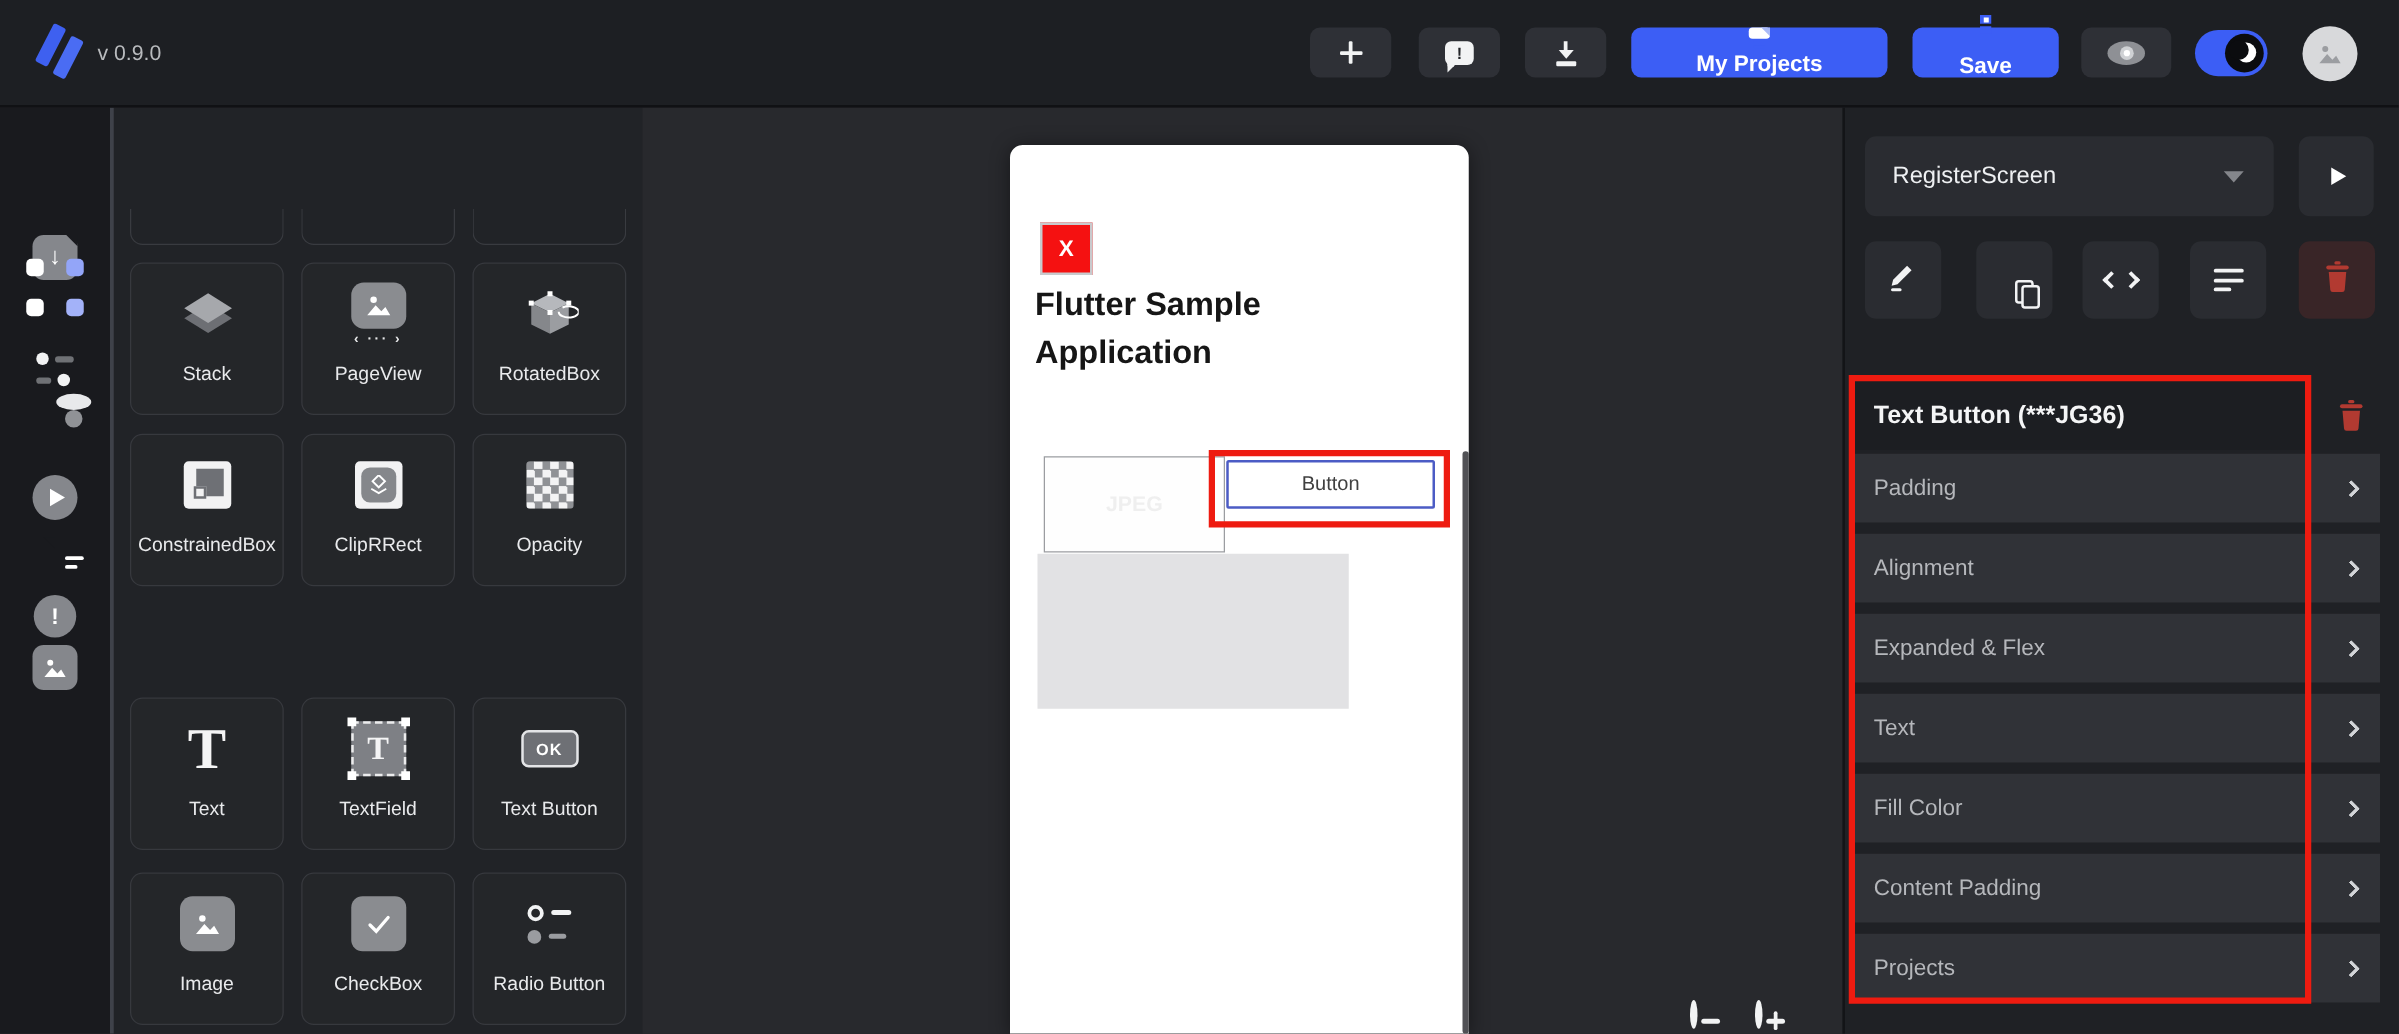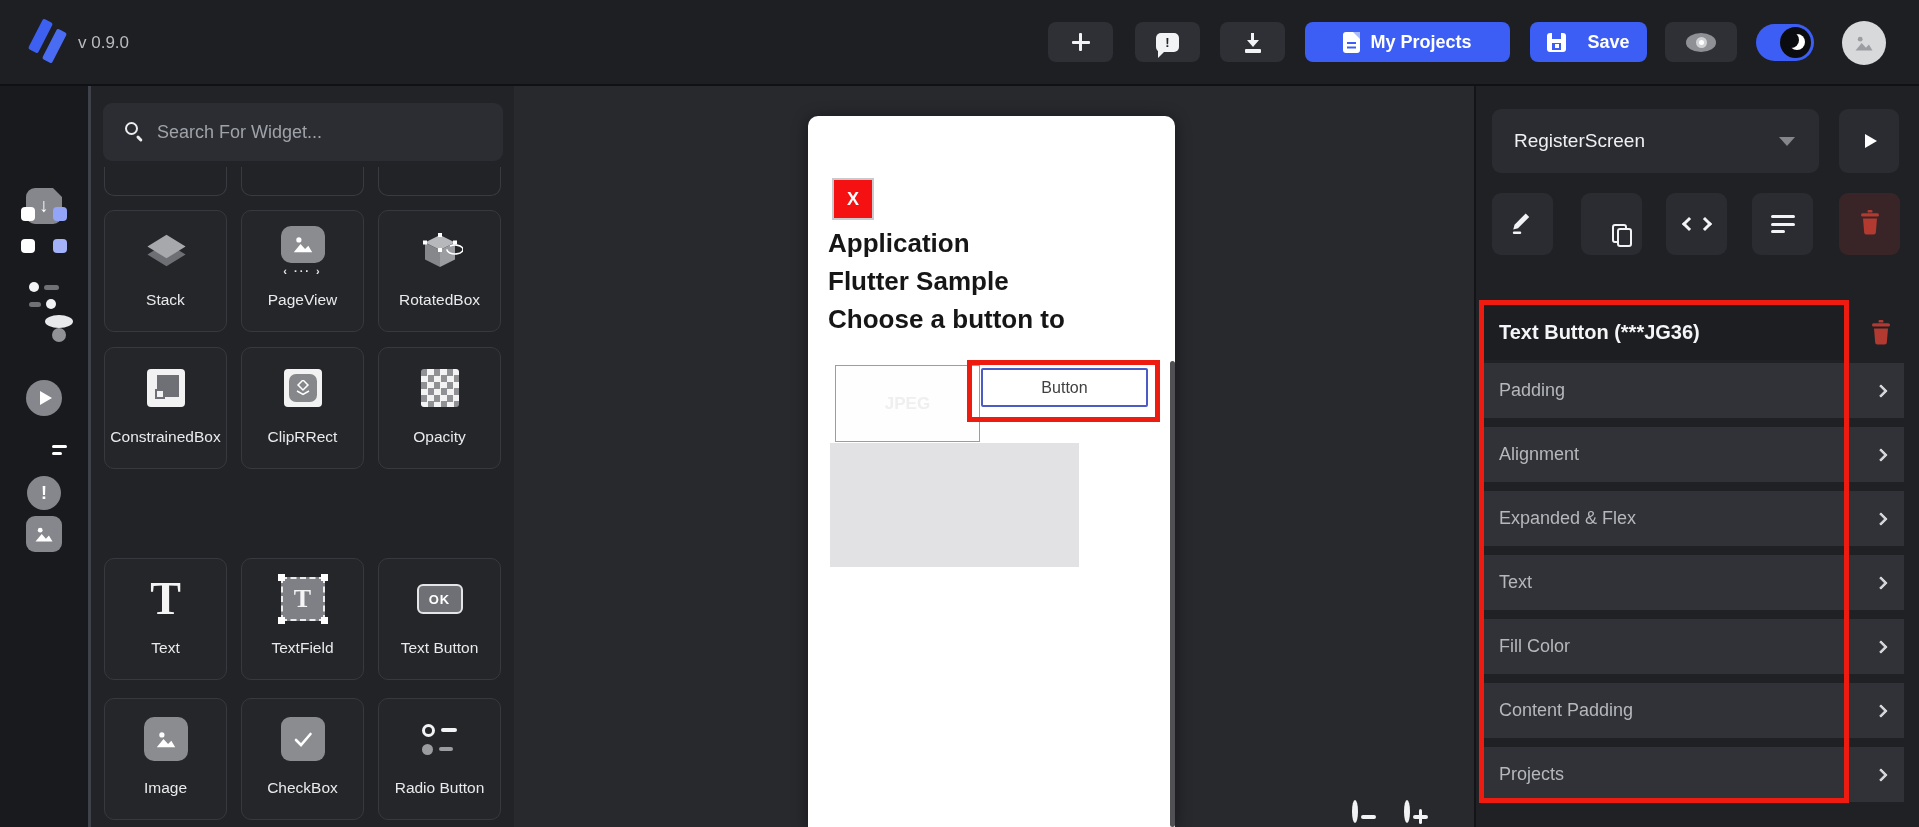--- a/index.html
+++ b/index.html
@@ -9,21 +9,21 @@
   .ctr { display:flex; align-items:center; justify-content:center; }
 
   
   #topbar { left:0; top:0; width:1919px; height:86px; background:#1d1f23; border-bottom:2px solid #101114; z-index:30; }
   #logo { left:33px; top:17px; width:34px; height:50px; }
   #logo i { position:absolute; background:#3e60f0; border-radius:2px; width:11px; height:34px; transform:rotate(27deg); }
   #logo .lg2 { left:16px; top:12px; background:#4a6cf3; }
   #logo .lg1 { left:2px; top:2px; }
   #version { left:78px; top:33px; font-size:17px; color:#b9bbbe; }
   .tbtn { top:22px; height:40px; background:#2e3036; border-radius:8px; cursor:pointer; }
-  .tbtn-blue { background:#3c5ef5; }
+  .tbtn-blue { background:#3c5ef5;flex-direction:column; }
   #btn-plus { left:1048px; width:65px; } #btn-feedback { left:1135px; width:65px; } #btn-download { left:1220px; width:65px; }
   #btn-myprojects { left:1305px; width:205px; gap:10px; color:#fff; font-size:18px; font-weight:bold; }
   #btn-save { left:1530px; width:117px; gap:21px; color:#fff; font-size:18px; font-weight:bold; }
   #btn-eye { left:1665px; width:72px; }
   .plus-g { position:relative; width:18px; height:18px; }
   .plus-g i { position:absolute; background:#f2f3f4; border-radius:1px; }
   .plus-g .h { left:0; top:7.5px; width:18px; height:3px; } .plus-g .v { left:7.5px; top:0; width:3px; height:18px; }
   .fb { width:23px; height:19px; background:#f2f3f4; border-radius:5px; position:relative; display:flex; align-items:center; justify-content:center; }
   .fb b { font-size:13px; color:#232529; }
   .fb:after { content:''; position:absolute; left:2px; bottom:-6px; border:5px solid transparent; border-top-color:#f2f3f4; border-left-color:#f2f3f4; }
@@ -274,27 +274,20 @@
           </svg>
         </span>
       </span>
     </div>
     <div class="rail-item" style="top: 809px;">
       <span><span class="fabc"></span></span>
     </div>
   </div>
 
 <div id="wpanel" class="abs">
-  <div id="search" class="abs">
-    <span class="mag">
-        <span class="ring"></span>
-        <span class="hndl"></span>
-      </span>
-    <input type="text" placeholder="Search For Widget..." style="">
-  </div>
   <div class="sliver" style="left:13px"></div>
   <div class="sliver" style="left:150px"></div>
   <div class="sliver" style="left:287px"></div>
   <div id="grid-a">
       <div class="wcard" style="left: 13px; top: 124px;">
         <div class="wicon">
           <span class="stackart">
             <i class="s1"></i>
             <i class="s2"></i>
           </span>
@@ -418,23 +411,22 @@
         </div>
         <div class="wlabel">Radio Button</div>
       </div>
     </div>
 </div>
 
 <div id="canvas" class="abs">
   <div id="phone" class="abs">
     <div id="xbadge" class="abs ctr">X</div>
     <div id="heading" class="abs">
+        <div>Flutter Sample</div>
         <div>Application</div>
-        <div>Flutter Sample</div>
-        <div>Choose a button to</div>
       </div>
     <div id="jpegbox" class="abs ctr">JPEG</div>
     <div id="graybox" class="abs"></div>
     <div id="pbutton" class="abs ctr">Button</div>
     <div id="selbox" class="abs"></div>
     <div id="pscroll" class="abs"></div>
   </div>
   <div id="bottom-toolbar"></div>
 <div class="abs" style="left: 763px; top: 715px;"><span><span class="kbd"></span></span></div>
     <div class="abs" style="left: 838px; top: 717px;"><span><span class="zoomc"><i class="hb"></i></span></span></div>

